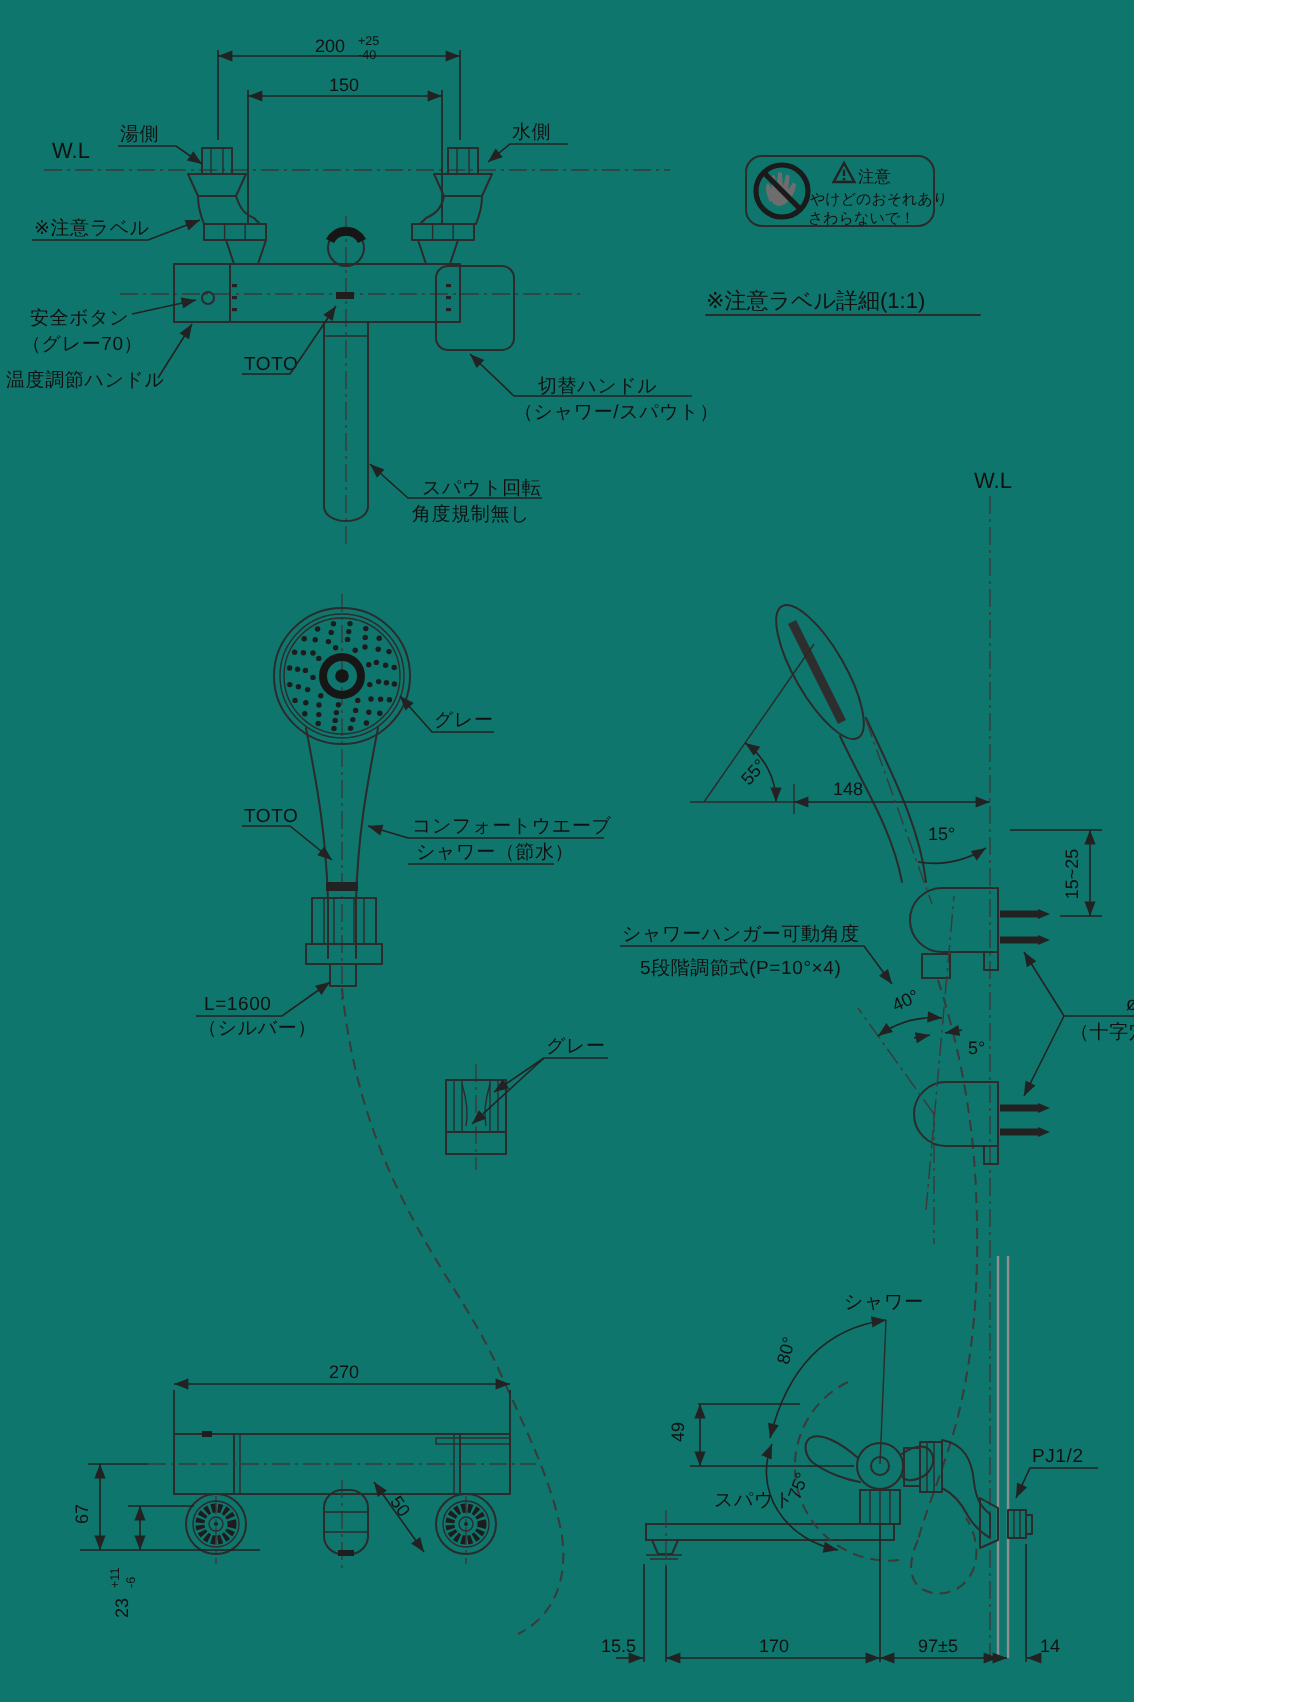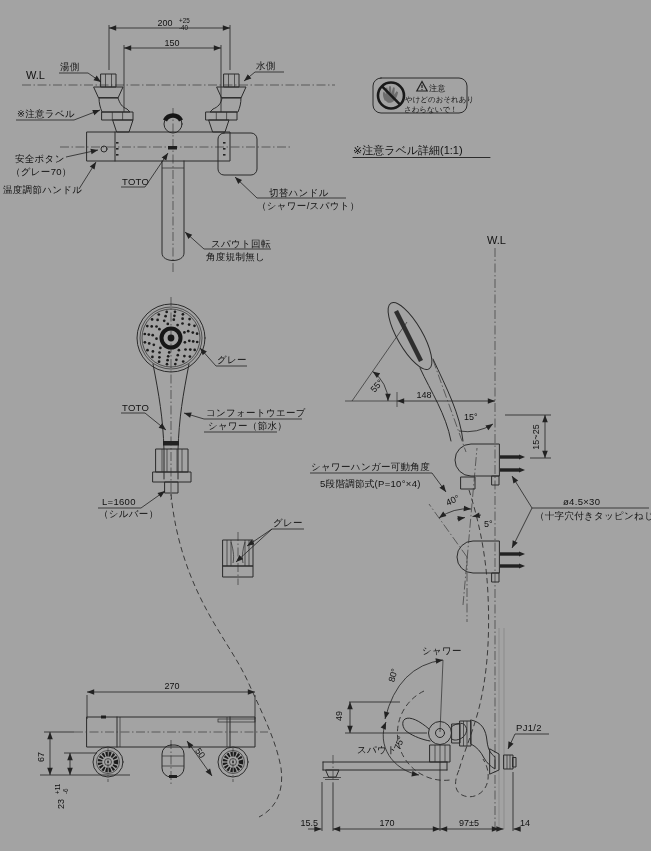--- a/index.html
+++ b/index.html
@@ -1,16 +1,16 @@
 <!DOCTYPE html>
 <html><head>
 <meta charset="utf-8">
 <style>
   html,body{margin:0;padding:0;background:#ffffff}
-  #stage{width:651px;height:851px;position:relative;background:#a3a3a3;overflow:hidden}
+  #stage{width:567px;height:851px;position:relative;background:#0f766e;overflow:hidden}
   svg{display:block}
   .ln{fill:none;stroke:#2b2b2b;stroke-width:1;stroke-linecap:round;stroke-linejoin:round}
   .thin{fill:none;stroke:#2b2b2b;stroke-width:.7}
   .cl{fill:none;stroke:#3a3a3a;stroke-width:.7;stroke-dasharray:9 2.5 1.5 2.5}
   .hose{fill:none;stroke:#3a3a3a;stroke-width:1;stroke-dasharray:5.5 3.5}
   .dim{fill:none;stroke:#222;stroke-width:.8}
   .lead{fill:none;stroke:#222;stroke-width:.8}
   .gray{stroke:#8f8f8f}
   text{font-family:"Liberation Sans","DejaVu Sans",sans-serif;fill:#111}
   .t9{font-size:9.5px;letter-spacing:.3px}

